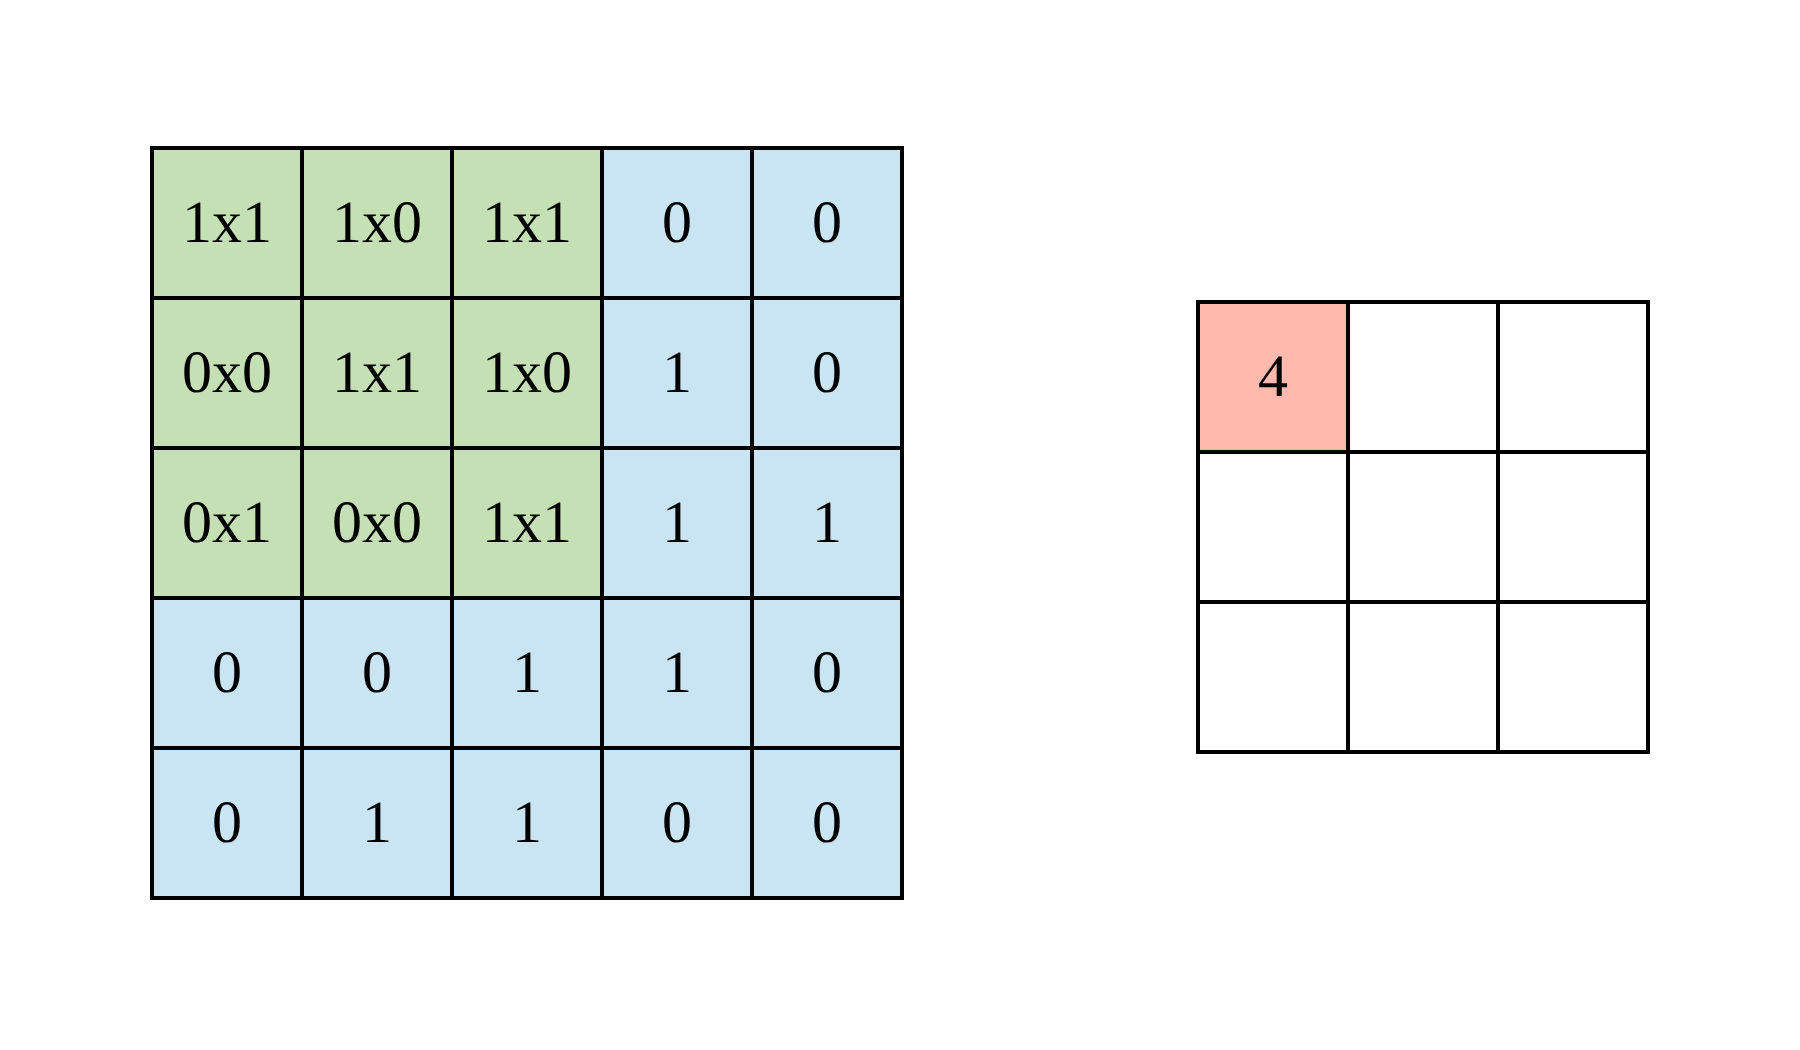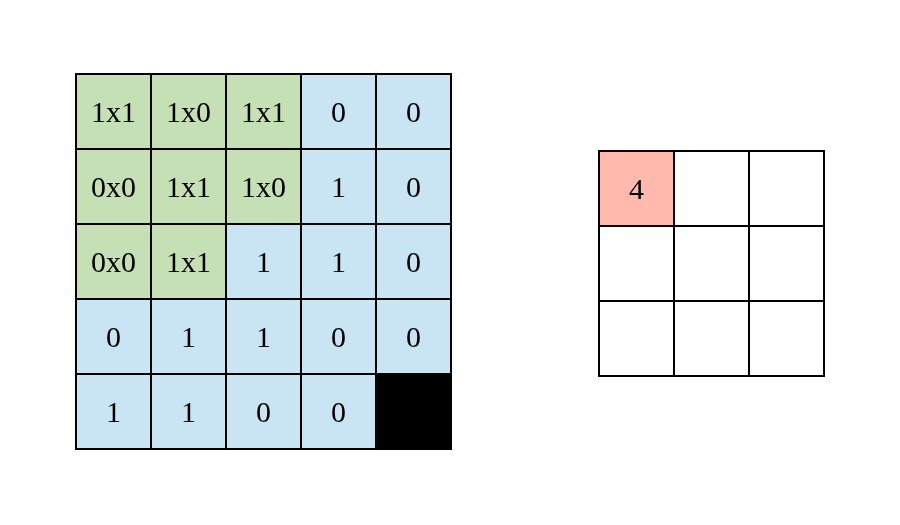--- a/index.html
+++ b/index.html
@@ -56,20 +56,21 @@
       <div class="cell kernel">1x1</div>
       <div class="cell kernel">1x0</div>
       <div class="cell kernel">1x1</div>
       <div class="cell input">0</div>
       <div class="cell input">0</div>
       <div class="cell kernel">0x0</div>
       <div class="cell kernel">1x1</div>
       <div class="cell kernel">1x0</div>
       <div class="cell input">1</div>
       <div class="cell input">0</div>
+      <div class="cell kernel">0x1</div>
       <div class="cell kernel">0x0</div>
       <div class="cell kernel">1x1</div>
       <div class="cell input">1</div>
       <div class="cell input">1</div>
       <div class="cell input">0</div>
       <div class="cell input">0</div>
       <div class="cell input">1</div>
       <div class="cell input">1</div>
       <div class="cell input">0</div>
       <div class="cell input">0</div>

